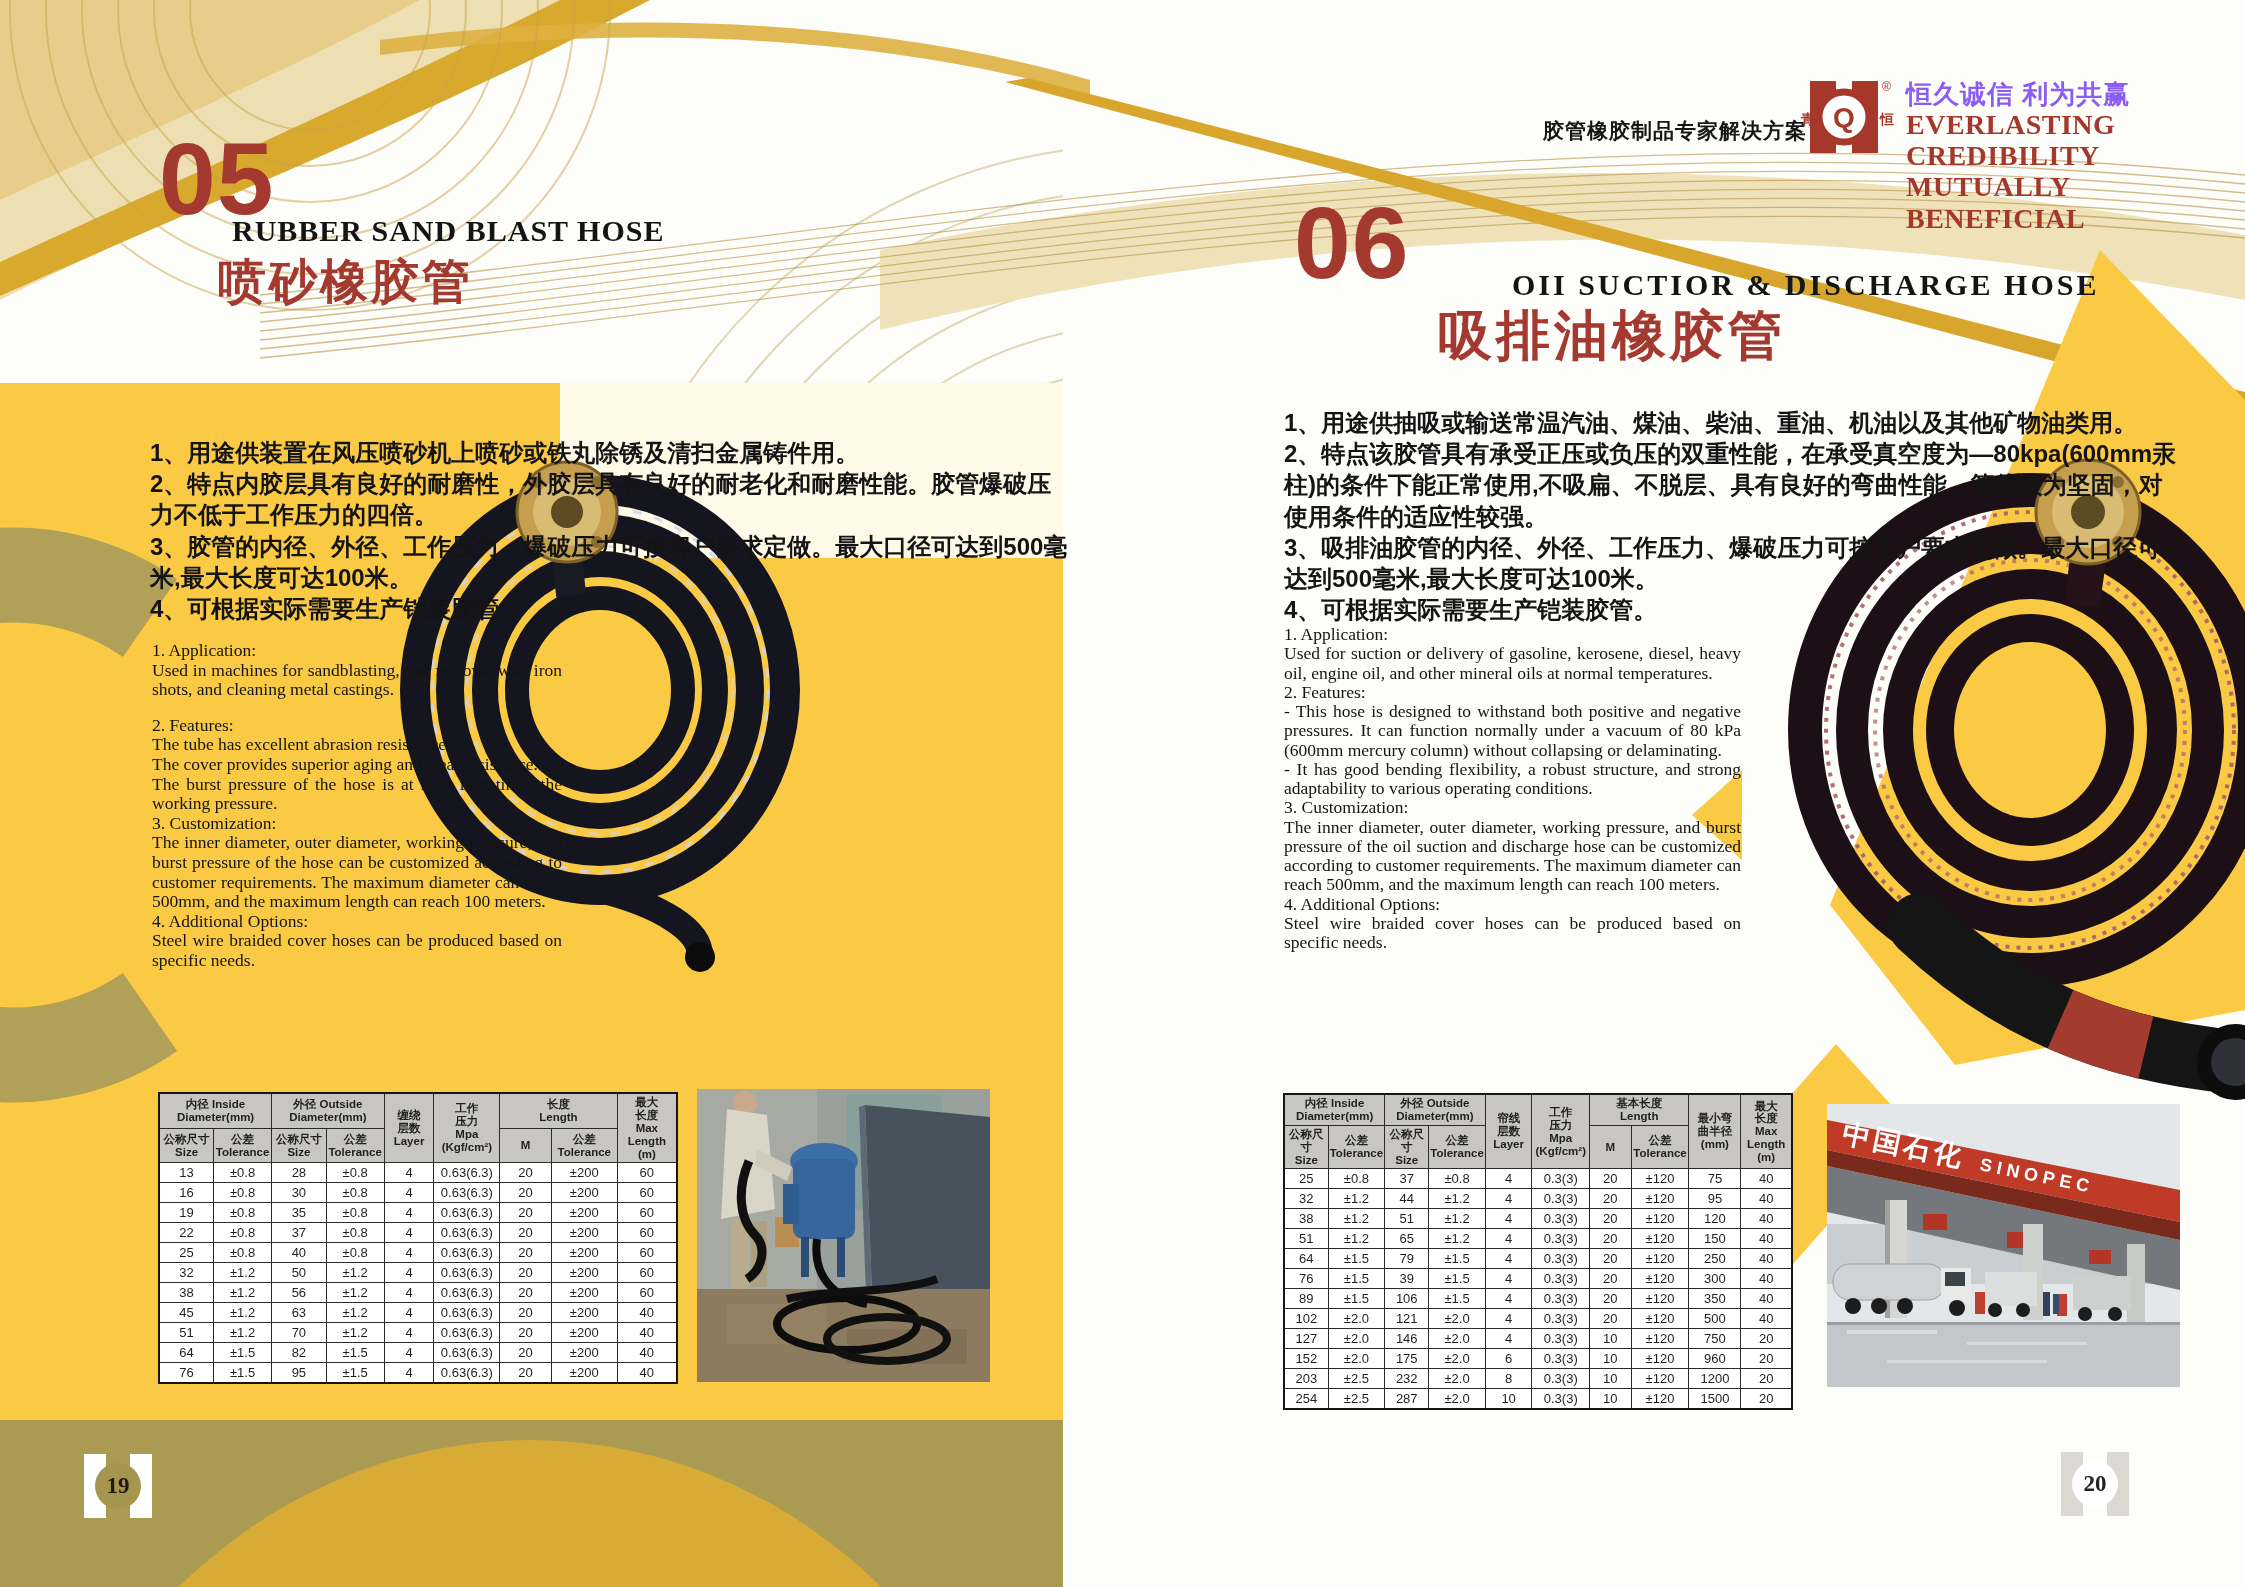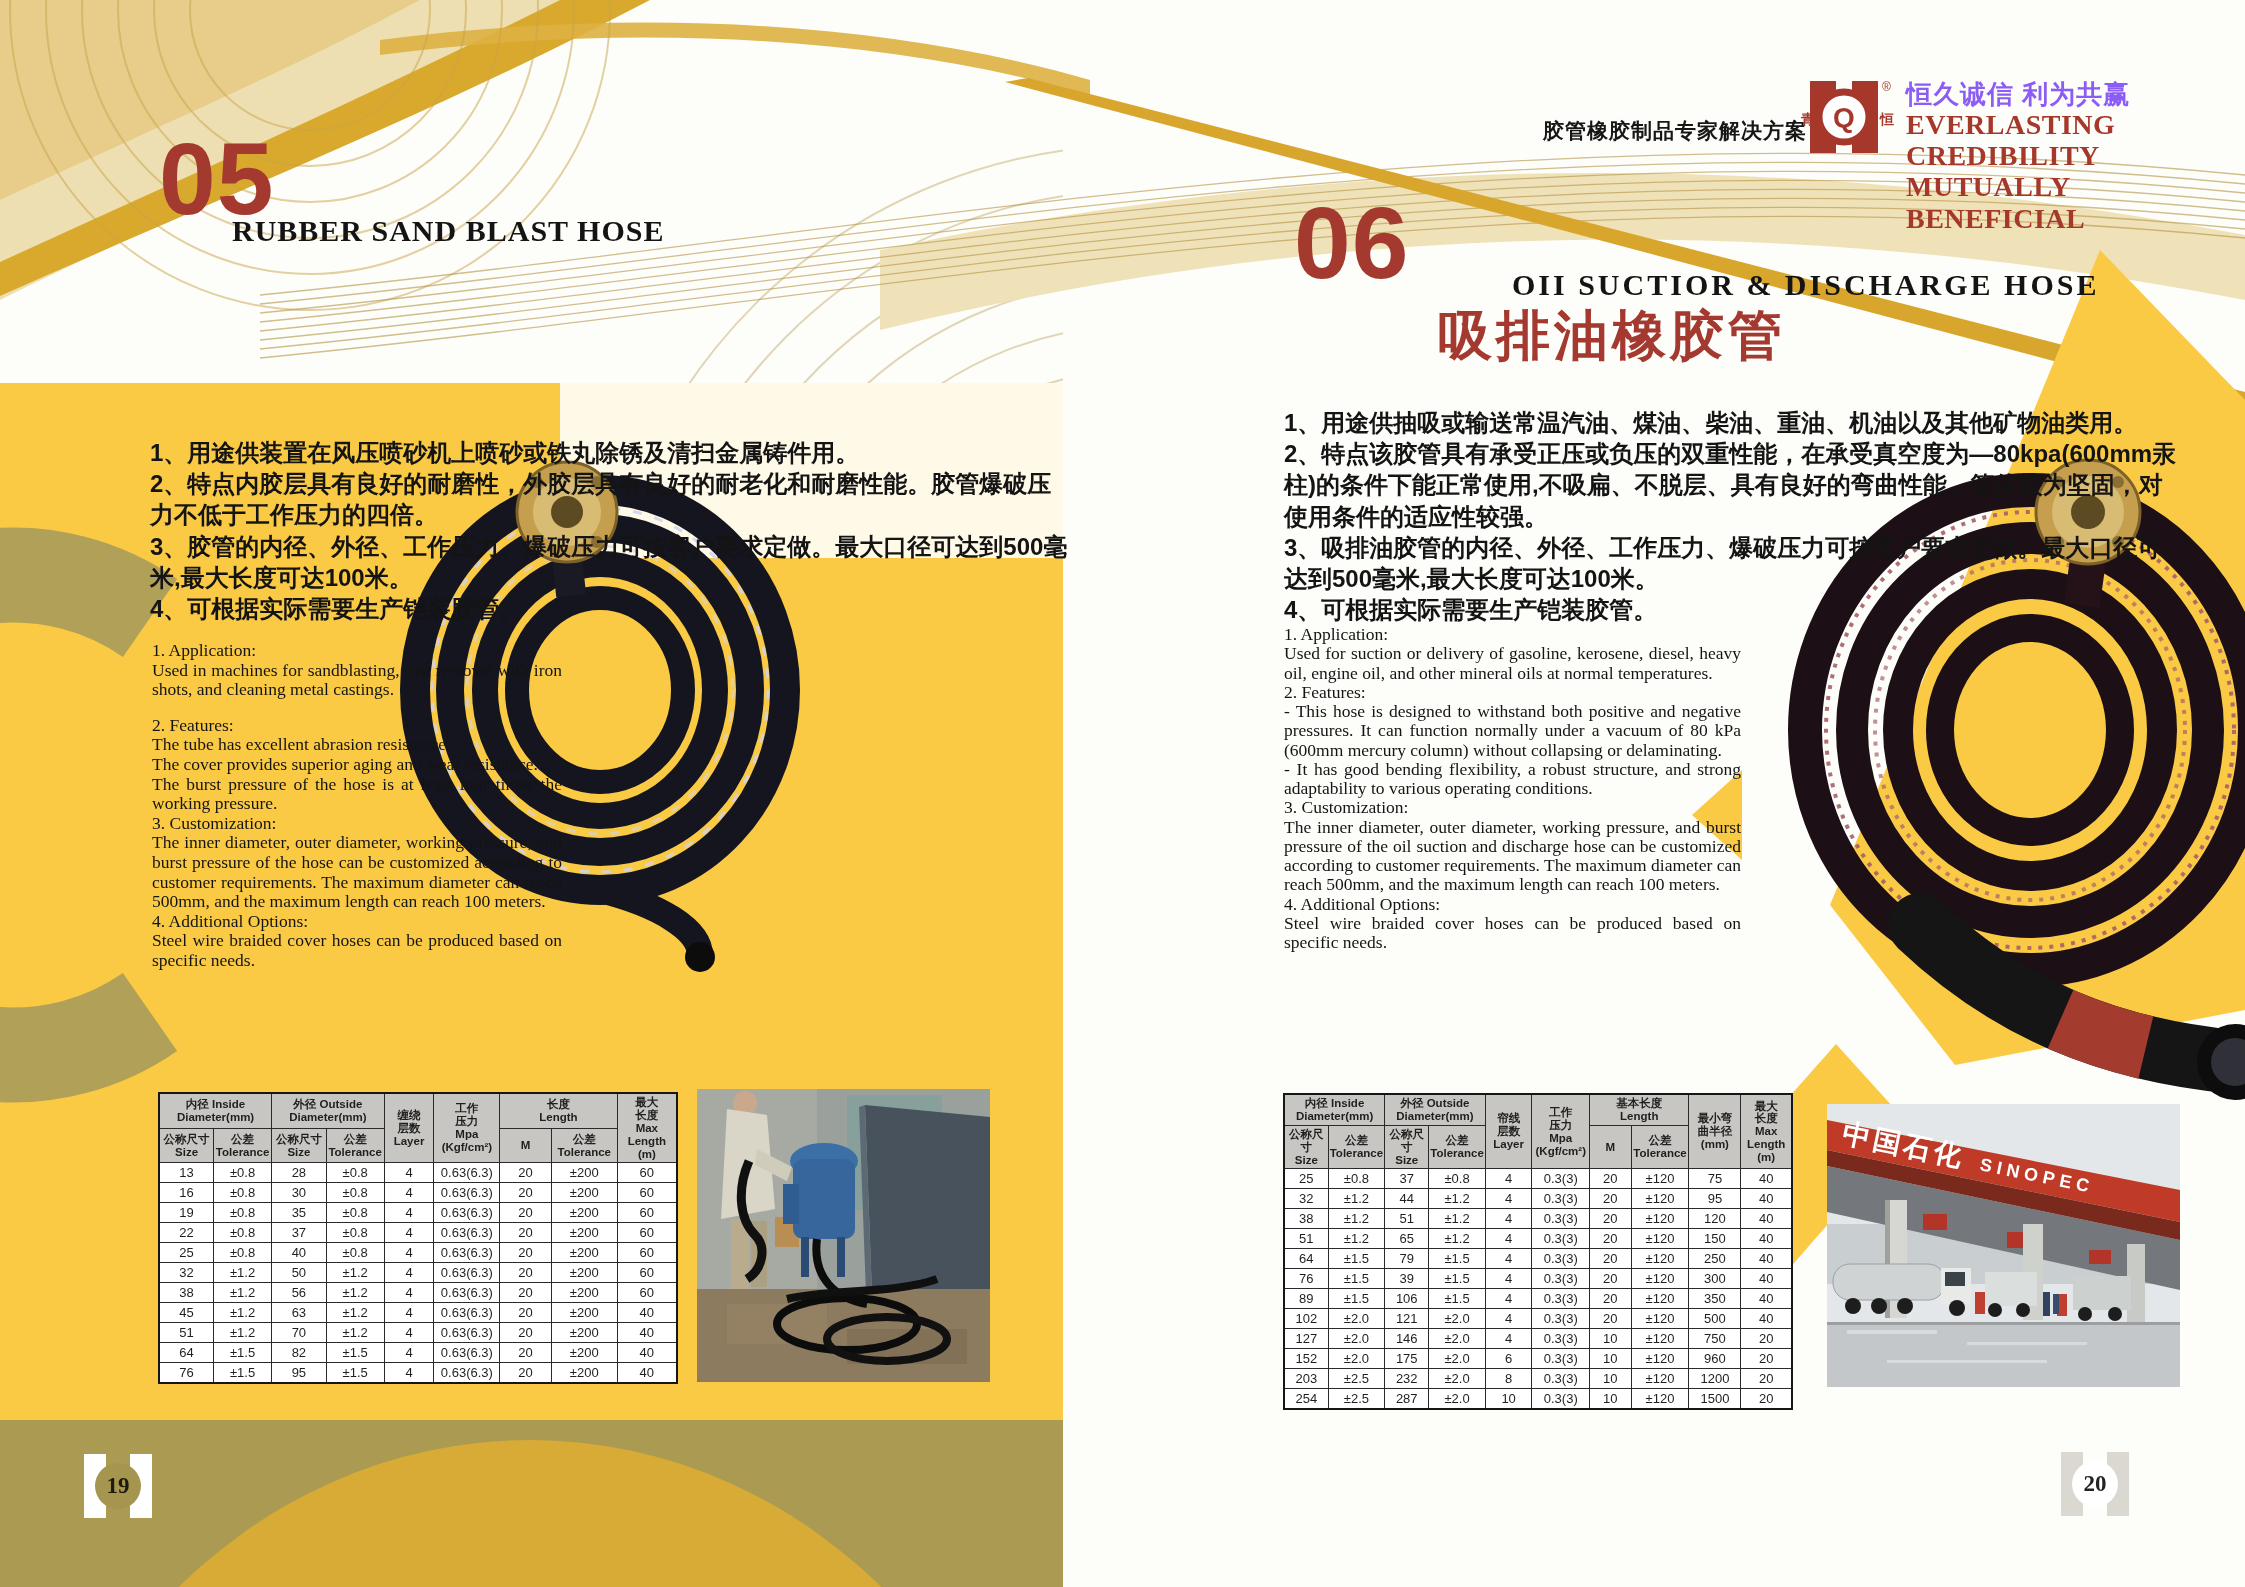--- a/index.html
+++ b/index.html
@@ -162,20 +162,21 @@
   </svg>
 
   <div class="abs z3" style="left:1906px;top:80px;width:340px;">
     <div class="slogan-zh">恒久诚信 利为共赢</div>
     <div class="slogan-en">EVERLASTING CREDIBILITY</div>
     <div class="slogan-en">MUTUALLY BENEFICIAL</div>
   </div>
 
   <div class="abs z3 sec-num" style="left:140px;top:128px;margin-left:19px;">05</div>
   <div class="abs z3 title-en" style="left:232px;top:214px;">RUBBER SAND BLAST HOSE</div>
+  <div class="abs z3 title-zh" style="left:218px;top:250px;font-size:48px;letter-spacing:3px;">喷砂橡胶管</div>
 
   <div class="abs z3 bullets" style="left:150px;top:437px;width:920px;">
     <p>1、用途供装置在风压喷砂机上喷砂或铁丸除锈及清扫金属铸件用。</p>
     <p>2、特点内胶层具有良好的耐磨性，外胶层具有良好的耐老化和耐磨性能。胶管爆破压力不低于工作压力的四倍。</p>
     <p>3、胶管的内径、外径、工作压力、爆破压力可按客户要求定做。最大口径可达到500毫米,最大长度可达100米。</p>
     <p>4、可根据实际需要生产铠装胶管。</p>
   </div>
 
   <div class="abs z3 ebody" style="left:152px;top:641px;width:410px;">
     <div class="esec gap">

